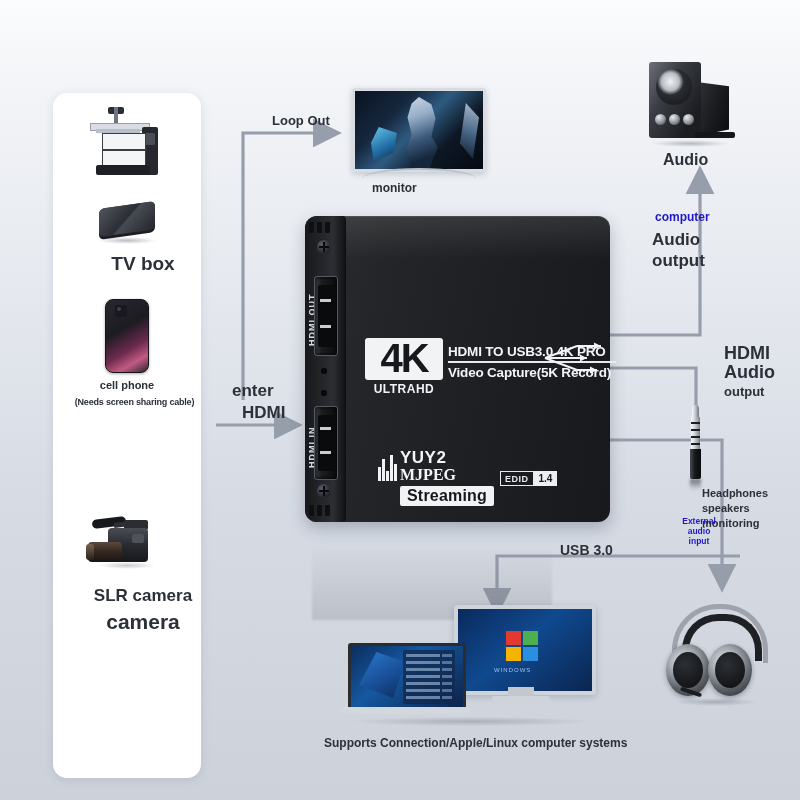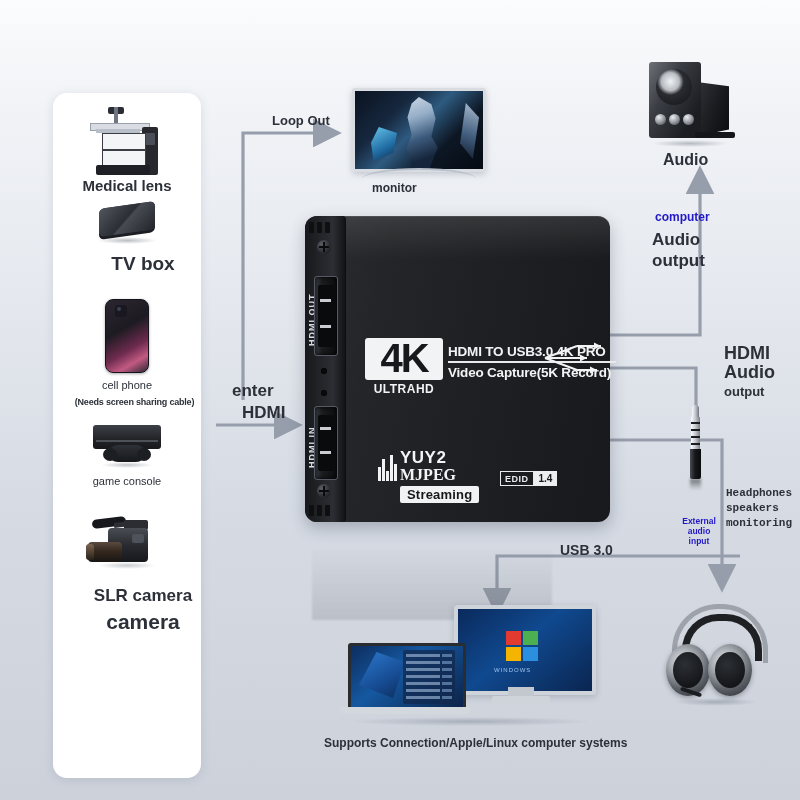--- a/index.html
+++ b/index.html
@@ -20,21 +20,21 @@
   }
 
   
   #source-panel{
     left:53px;top:93px;width:148px;height:685px;
     background:#ffffff;border-radius:14px;
     box-shadow:0 2px 10px rgba(120,130,150,.22);
   }
   .src-item{position:absolute;left:0;width:148px;text-align:center;}
   .src-label{font-size:15px;font-weight:700;color:#2c3038;line-height:1.15;}
-  .src-label.sm{font-size:11px;font-weight:400;}
+  .src-label.sm{font-size:11px;font-weight:700;}
   .src-label.xs{font-size:9px;font-weight:700;letter-spacing:-.2px;}
   .src-label.lg{font-size:19px;font-weight:700;margin-left:32px;}
   .src-art{position:relative;margin:0 auto;}
 
   
   .ml-wrap{width:86px;height:74px;}
   .ml-arm{position:absolute;left:30px;top:0;width:4px;height:16px;background:#6f7681;}
   .ml-head{position:absolute;left:24px;top:0px;width:16px;height:7px;background:#2a2d33;border-radius:2px;}
   .ml-rail{position:absolute;left:6px;top:16px;width:58px;height:6px;background:#d9dde3;border:1px solid #9aa1ad;}
   .ml-rail2{position:absolute;left:12px;top:22px;width:44px;height:4px;background:#b9bfc8;}
@@ -126,21 +126,21 @@
   .dt1{color:#f2f3f5;font-size:13.5px;font-weight:800;letter-spacing:-.2px;white-space:nowrap;}
   .dt-rule{width:168px;height:2px;background:#e9eaec;margin:2px 0 2px 0;}
   .dt2{color:#f2f3f5;font-size:13.5px;font-weight:700;letter-spacing:-.2px;white-space:nowrap;}
   #dev-arrows{left:238px;top:126px;width:62px;height:34px;}
 
   #yuy2{left:95px;top:233px;}
   .bars{position:absolute;left:-22px;top:4px;width:20px;height:28px;}
   .bars i{position:absolute;bottom:0;width:2.5px;background:#f2f3f5;}
   .yu1{color:#f3f4f6;font-size:17px;font-weight:800;letter-spacing:.5px;line-height:17px;}
   .yu2{color:#f3f4f6;font-size:16px;font-weight:700;font-family:"Liberation Serif",serif;line-height:18px;}
-  .stream{margin-top:2px;background:#f1f2f4;color:#16171a;font-size:13px;font-weight:800;
+  .stream{margin-top:2px;background:#f1f2f4;color:#16171a;font-size:16px;font-weight:800;
     padding:1px 7px;border-radius:2px;display:inline-block;letter-spacing:.2px;}
   #edid{left:195px;top:255px;display:flex;align-items:stretch;height:15px;}
   .edid-l{background:#1a1c1f;border:1.5px solid #e9eaec;color:#e9eaec;font-size:9px;font-weight:800;
     padding:0 4px;display:flex;align-items:center;letter-spacing:.5px;}
   .edid-r{background:#eceef0;color:#17181b;font-size:10px;font-weight:800;padding:0 5px;
     display:flex;align-items:center;}
   #dev-reflection{left:312px;top:524px;width:240px;height:96px;
     background:linear-gradient(180deg,rgba(40,44,52,.30),rgba(40,44,52,0) 78%);
     border-radius:0 0 14px 14px;filter:blur(1px);transform:scaleY(-1);opacity:.45;}
 
@@ -152,21 +152,21 @@
   #lbl-loopout{left:272px;top:113px;font-size:13px;}
   #lbl-monitor{left:372px;top:181px;font-size:12px;}
   #lbl-enter{left:232px;top:380px;font-size:17px;line-height:22px;}
   #lbl-enter .l2{margin-left:10px;}
   #lbl-audio-dev{left:663px;top:151px;font-size:16px;}
   #lbl-computer{left:655px;top:210px;font-size:12px;color:#2218c8;}
   #lbl-audio-out{left:652px;top:229px;font-size:17px;line-height:21px;}
   #lbl-hdmi-out{left:724px;top:344px;font-size:15px;line-height:19px;}
   #lbl-hdmi-out .big{font-size:18px;}
   #lbl-hdmi-out .sm{font-size:13px;}
-  #lbl-phones{left:726px;top:486px;font-size:11px;line-height:15px;font-family:Liberation Mono, monospace;}
+  #lbl-phones{left:702px;top:486px;font-size:11px;line-height:15px;}
   #lbl-ext{left:679px;top:516px;font-size:8.5px;color:#2218c8;line-height:10px;text-align:center;width:40px;}
   #lbl-usb{left:560px;top:542px;font-size:14px;}
   #lbl-support{left:324px;top:736px;font-size:12px;}
 
   
   #monitor{left:352px;top:88px;width:134px;height:84px;}
   .mon-screen{position:absolute;inset:0;border:3px solid #d9dde2;border-radius:3px;
     background:linear-gradient(135deg,#0a1220 0%,#16283f 30%,#2e5a80 48%,#0d1724 70%,#050a12 100%);
     overflow:hidden;box-shadow:0 2px 6px rgba(90,100,120,.3);}
   .mech{position:absolute;left:40px;top:6px;width:52px;height:72px;
@@ -289,46 +289,37 @@
     <div class="src-item" style="top:14px;">
       <div class="src-art ml-wrap">
         <div class="ml-head"></div>
           <div class="ml-arm"></div>
         <div class="ml-rail"></div>
           <div class="ml-rail2"></div>
         <div class="ml-tower"></div>
           <div class="ml-body"></div>
           <div class="ml-base"></div>
       </div>
-      <div class="src-label" style="margin-top:-4px;">Medical lens</div>
     </div>
 
     <div class="src-item" style="top:110px;">
       <div class="src-art tvb">
         <div class="tvb-side"></div>
           <div class="tvb-top"></div>
           <div class="tvb-shadow"></div>
       </div>
       <div class="src-label lg" style="margin-top:6px;">TV box</div>
     </div>
 
     <div class="src-item" style="top:206px;">
       <div class="src-art phn"></div>
       <div class="src-label sm" style="margin-top:6px;">cell phone</div>
       <div class="src-label xs" style="margin-top:5px;padding-left:15px;">(Needs screen sharing cable)</div>
     </div>
 
-    <div class="src-item" style="top:330px;">
-      <div class="src-art gc">
-        <div class="gc-box"></div>
-          <div class="gc-pad"></div>
-          <div class="gc-shadow"></div>
-      </div>
-      <div class="src-label sm" style="margin-top:2px;">game console</div>
-    </div>
 
     <div class="src-item" style="top:423px;">
       <div class="src-art slr">
         <div class="slr-mic"></div>
           <div class="slr-mic2"></div>
           <div class="slr-top"></div>
         <div class="slr-body"></div>
           <div class="slr-lens"></div>
           <div class="slr-shadow"></div>
       </div>

